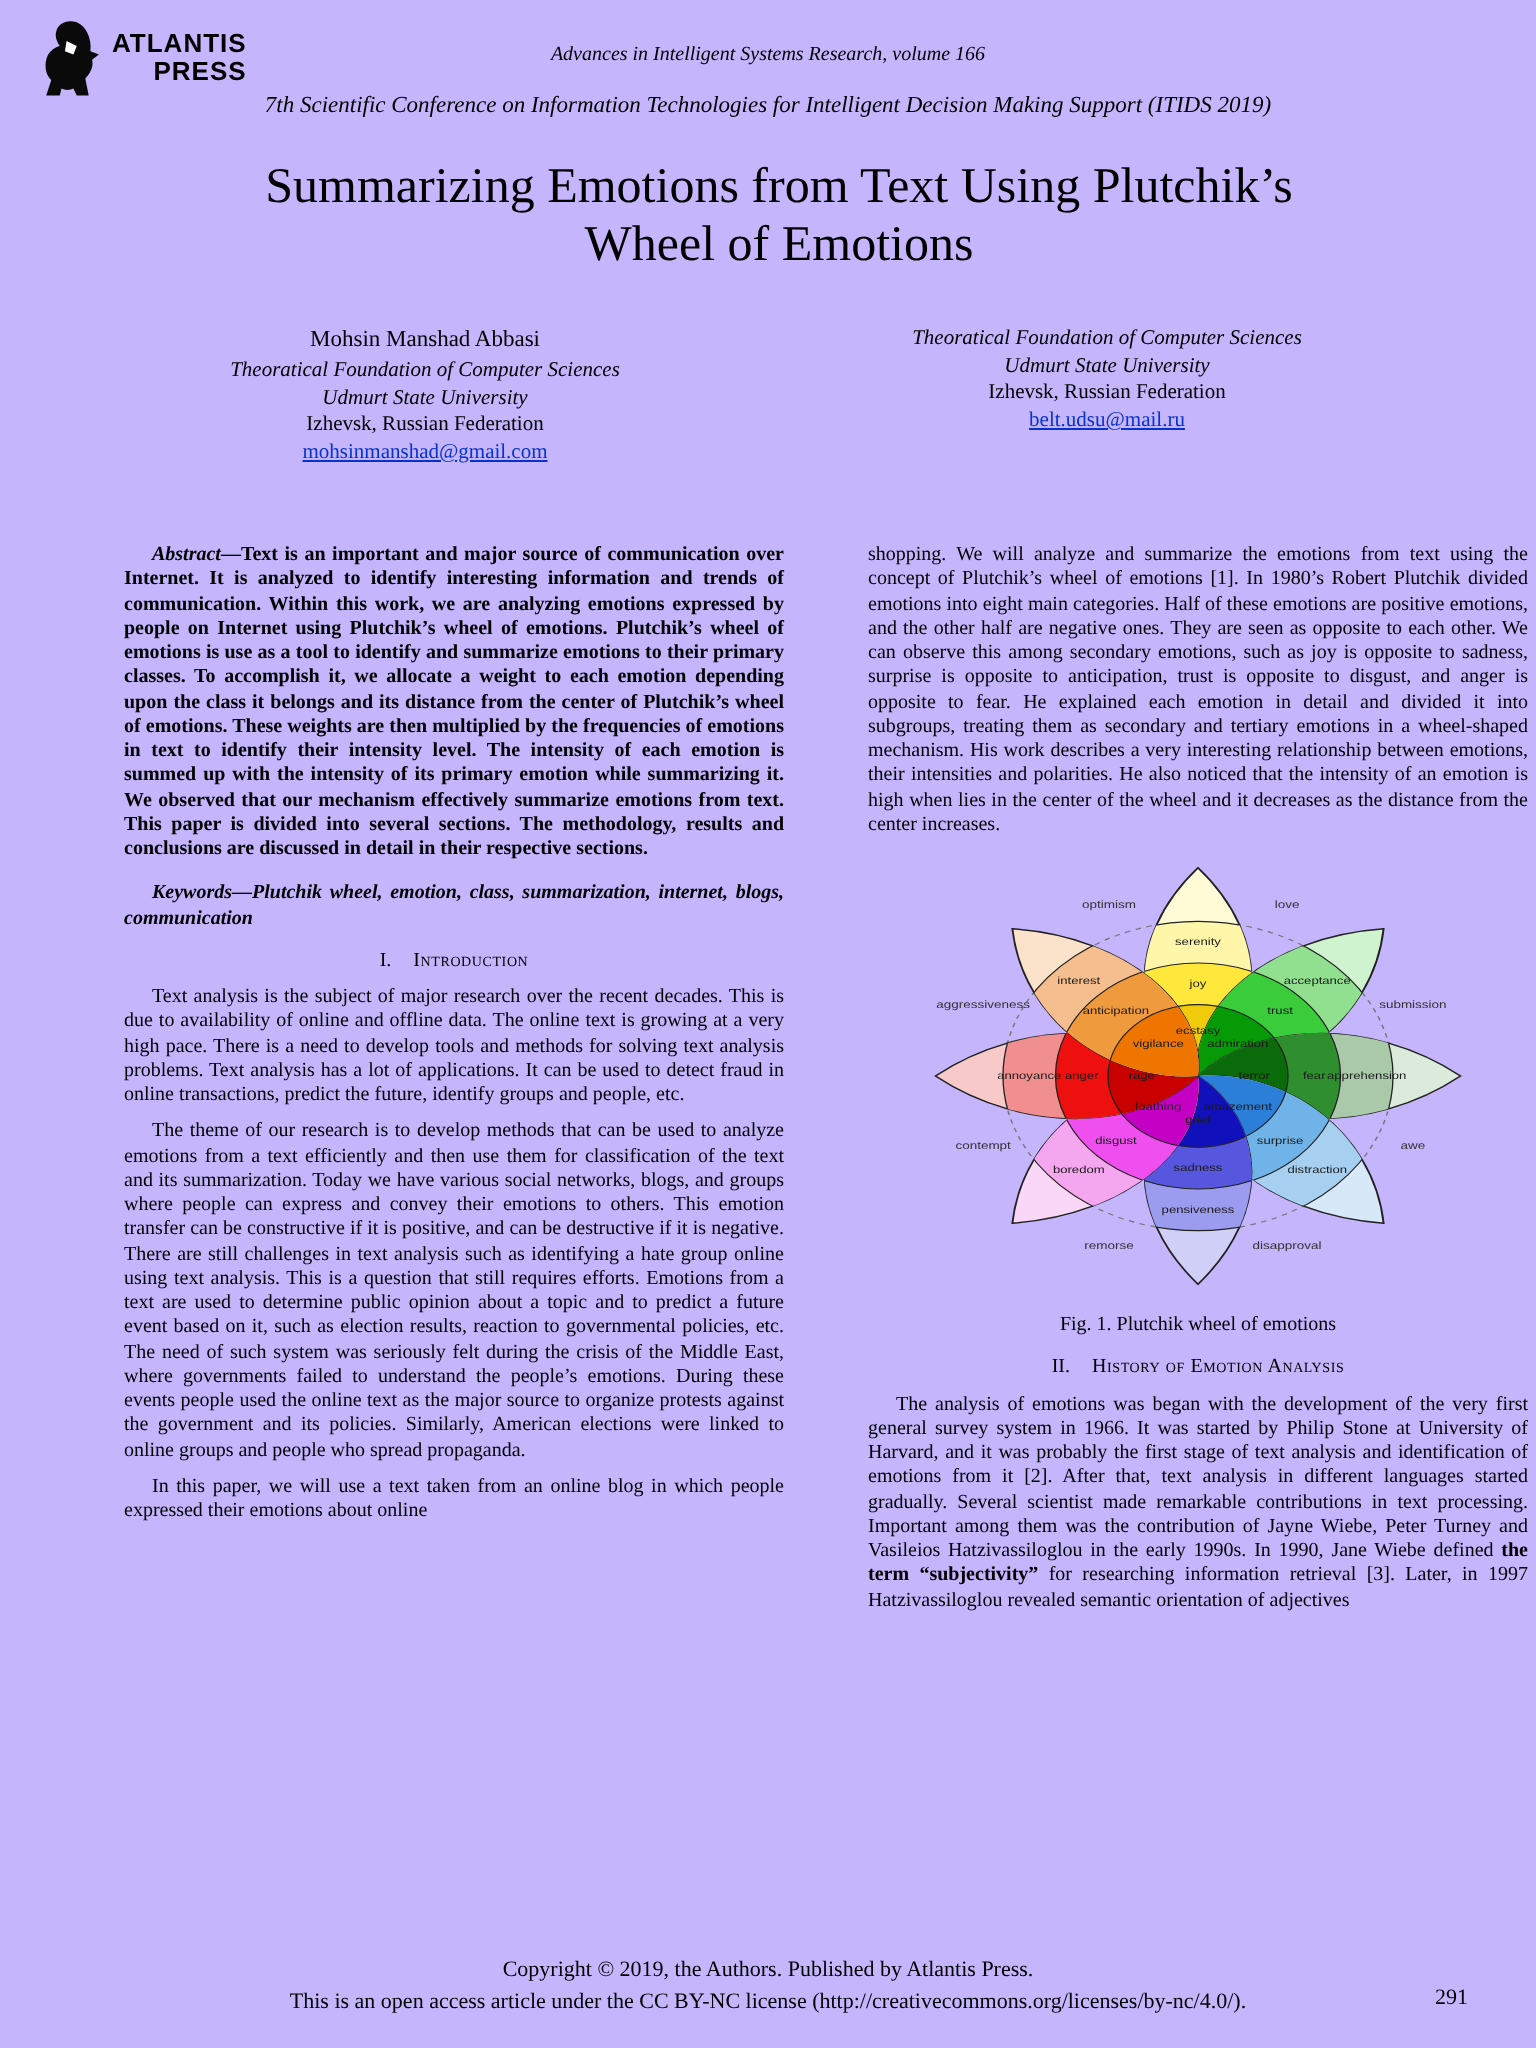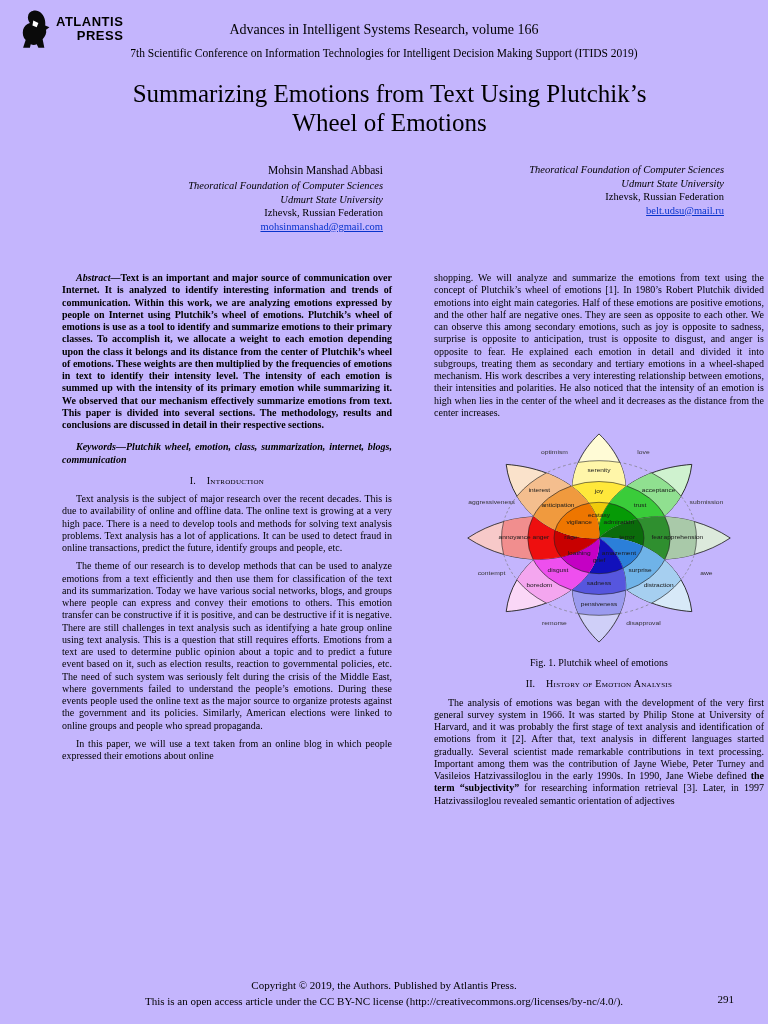--- a/index.html
+++ b/index.html
@@ -6,26 +6,26 @@
   html,body { background:#9a9a9a; }
   .page {
     position:relative; width:768px; height:1024px; margin:0 auto;
     background:#c4b5fd; color:#000;
     font-family:"Liberation Serif", serif;
     overflow:hidden;
   }
   
   .logo { position:absolute; left:18px; top:9px; display:flex; align-items:center; gap:4px; }
   .logo-text { font-family:"Liberation Sans", sans-serif; font-weight:bold; font-size:13px; line-height:1.1; letter-spacing:0.5px; text-align:right; }
-  .hdr-journal { position:absolute; left:0; right:0; top:22px; text-align:center; font-size:14px; }
-  .hdr-conf { position:absolute; left:0; right:0; top:47px; text-align:center; font-size:11.5px; }
+  .hdr-journal { position:absolute; left:0; right:0; top:22px; text-align:center; font-style:italic; font-size:10px; }
+  .hdr-conf { position:absolute; left:0; right:0; top:47px; text-align:center; font-size:11.5px;font-style:italic; }
   
   .title { position:absolute; left:11px; right:0; top:80px; text-align:center; font-weight:normal; font-size:25px; line-height:1.14; }
   .authors { position:absolute; left:42px; top:163px; width:682px; display:flex; }
-  .author { flex:1 1 50%; text-align:right; font-size:10.5px; line-height:1.3; }
+  .author { flex:1 1 50%; text-align:center; font-size:10.5px; line-height:1.3; }
   .author .name { font-size:11.5px; margin-bottom:1px; }
   .author .aff { font-style:italic; }
   .email { color:#0733cc; text-decoration:underline; cursor:pointer; }
   
   .columns { position:absolute; left:42px; top:272px; width:682px; display:flex; gap:22px; }
   .col { flex:0 0 330px; width:330px; font-size:10px; line-height:1.225; text-align:justify;margin-left:20px; }
   .col p { margin-bottom:6px; }
   .indent { text-indent:14px; }
   .abstract { font-weight:bold; }
   .abstract .lead { font-style:italic; }

